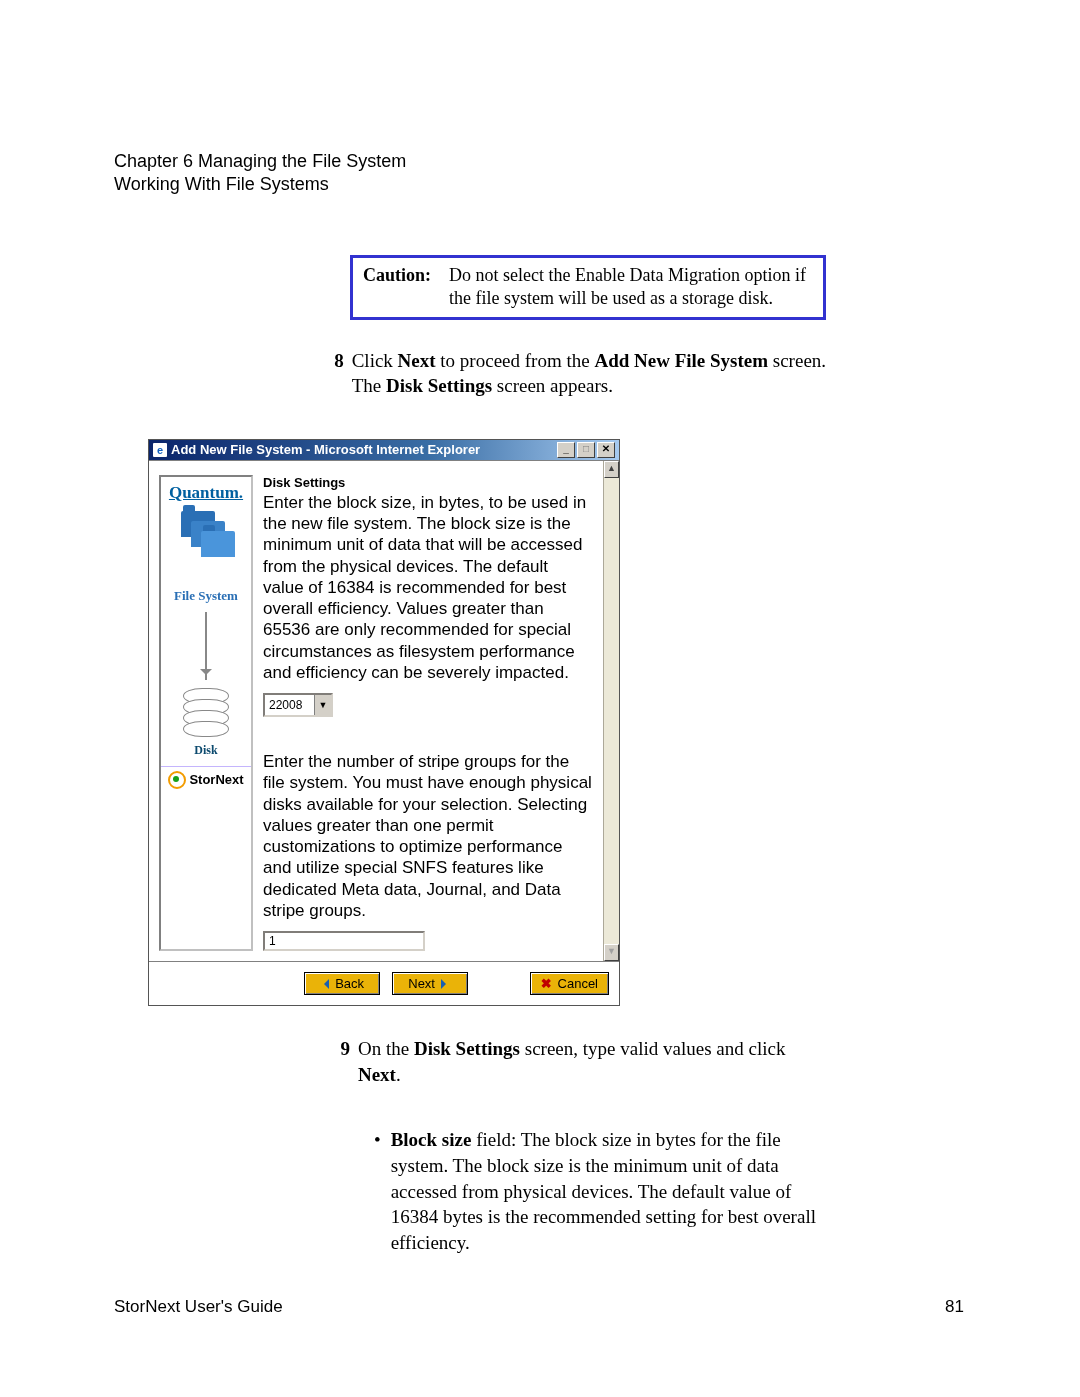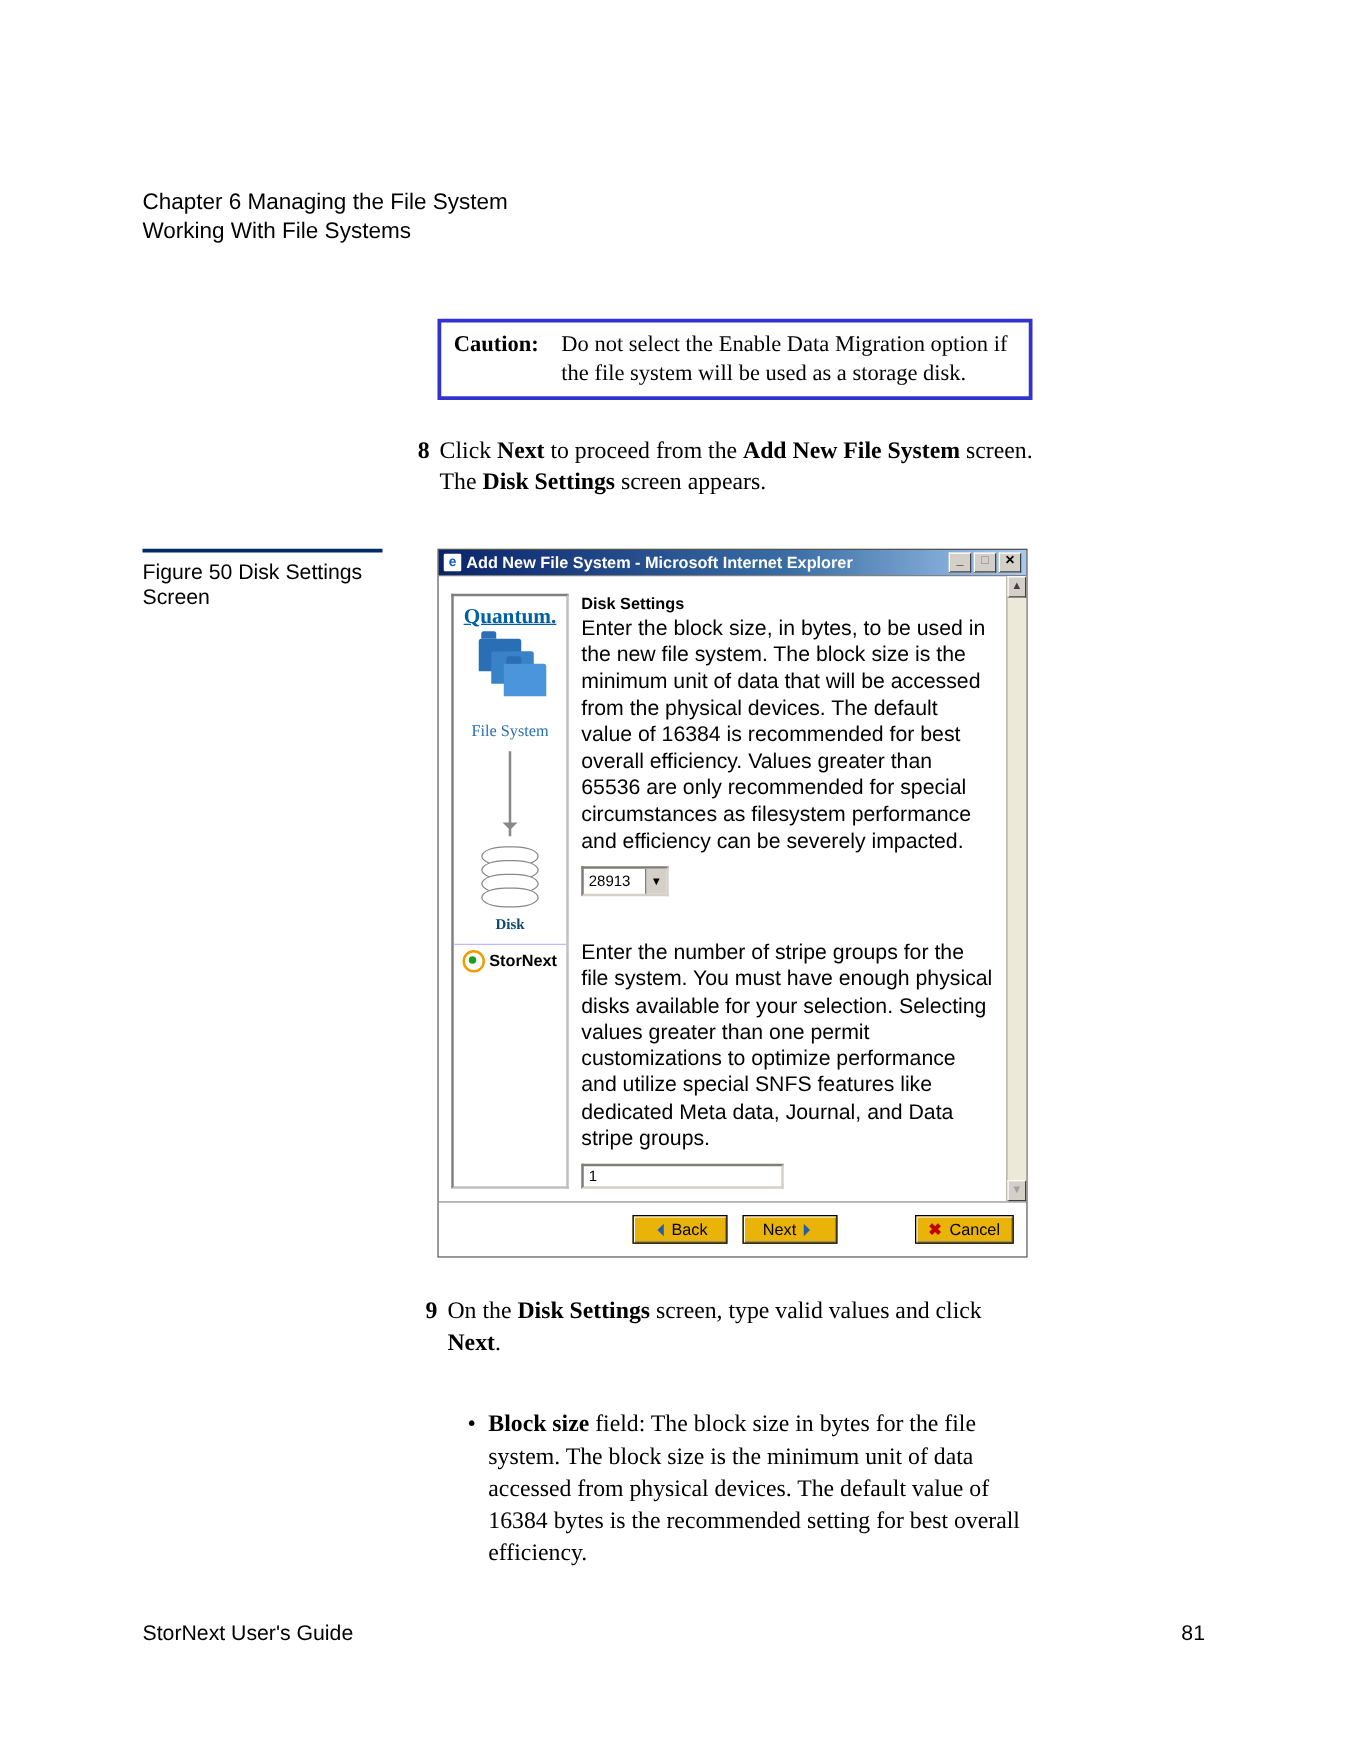--- a/index.html
+++ b/index.html
@@ -101,21 +101,21 @@
   .brand { color:#0060a0; font-family: "Times New Roman", serif; font-weight:bold; font-size:17px; padding:0 4px 8px 4px; text-decoration: underline; }
   .folders { position:relative; height:58px; width:100%; }
   .folder {
     position:absolute; width:34px; height:26px; background:#2a6fb5;
     border-radius:2px 2px 0 0;
   }
   .folder::before { content:""; position:absolute; top:-6px; left:2px; width:12px; height:6px; background:#2a6fb5; border-radius:2px 2px 0 0; }
   .folder1 { left:20px; top:0; }
   .folder2 { left:30px; top:10px; background:#3a82c8; }
   .folder3 { left:40px; top:20px; background:#4a95db; }
-  .fs-label { font-family:"Times New Roman",serif; color:#2a6fb5; font-weight:normal; font-size:13px; margin-top:8px; }
+  .fs-label { font-family:"Times New Roman",serif; color:#2a6fb5; font-weight:bold; font-size:13px; margin-top:19px; }
   .arrow-down { width:2px; height:68px; background:#888; margin:8px auto 0 auto; position:relative; }
   .arrow-down::after { content:""; position:absolute; bottom:-1px; left:-5px; border:6px solid transparent; border-top-color:#888; }
   .disks { margin-top:8px; }
   .disk {
     width:44px; height:14px; border:1px solid #888; border-radius:50%/60%;
     margin:-5px auto 0 auto; background:#fff;
   }
   .disk:first-child{ margin-top:0; }
   .disk-label { font-family:"Times New Roman",serif; color:#0c4a6e; font-weight:bold; font-size:12px; margin:6px 0 8px 0; }
   .stornext-row { border-top:1px solid #c4b5fd; padding-top:4px; display:flex; align-items:center; justify-content:center; gap:3px;}
@@ -179,24 +179,20 @@
   </div>
 
   <div class="step">
     <span class="step-num">8</span>
     <span class="step-body">
       <span>Click </span><b>Next</b><span> to proceed from the </span><b>Add New File System</b><span> screen. The </span><b>Disk Settings</b><span> screen appears.</span>
     </span>
   </div>
 
   <div class="figure-row">
-    <div class="figure-caption-col">
-      <div class="figure-caption-rule"></div>
-      <div class="figure-caption">Figure 50  Disk Settings Screen</div>
-    </div>
 
     <div style="width:34px"></div>
 
     <div class="screenshot">
       <div class="titlebar">
         <span class="ie-logo">e</span>
         <span>Add New File System - Microsoft Internet Explorer</span>
         <span class="spacer"></span>
         <span class="win-btn">_</span>
         <span class="win-btn" style="color:#808080">□</span>
@@ -222,21 +218,21 @@
             <div class="disk-label">Disk</div>
             <div class="stornext-row">
               <span class="sn-dot"></span>
               <span class="stornext">StorNext</span>
             </div>
           </div>
           <div class="content-col">
             <h4>Disk Settings</h4>
             <p>Enter the block size, in bytes, to be used in the new file system. The block size is the minimum unit of data that will be accessed from the physical devices. The default value of 16384 is recommended for best overall efficiency. Values greater than 65536 are only recommended for special circumstances as filesystem performance and efficiency can be severely impacted.</p>
             <div class="select-win">
-              <span>28913</span>
+              <span>22008</span>
               <span class="chev">▼</span>
             </div>
             <p style="margin-top:34px">Enter the number of stripe groups for the file system. You must have enough physical disks available for your selection. Selecting values greater than one permit customizations to optimize performance and utilize special SNFS features like dedicated Meta data, Journal, and Data stripe groups.</p>
             <input class="input-win" value="1" style="">
           </div>
         </div>
         <div class="client-scroll">
           <div class="scroll-btn">▲</div>
           <div class="scroll-btn" style="color:#a0a0a0">▼</div>
         </div>

